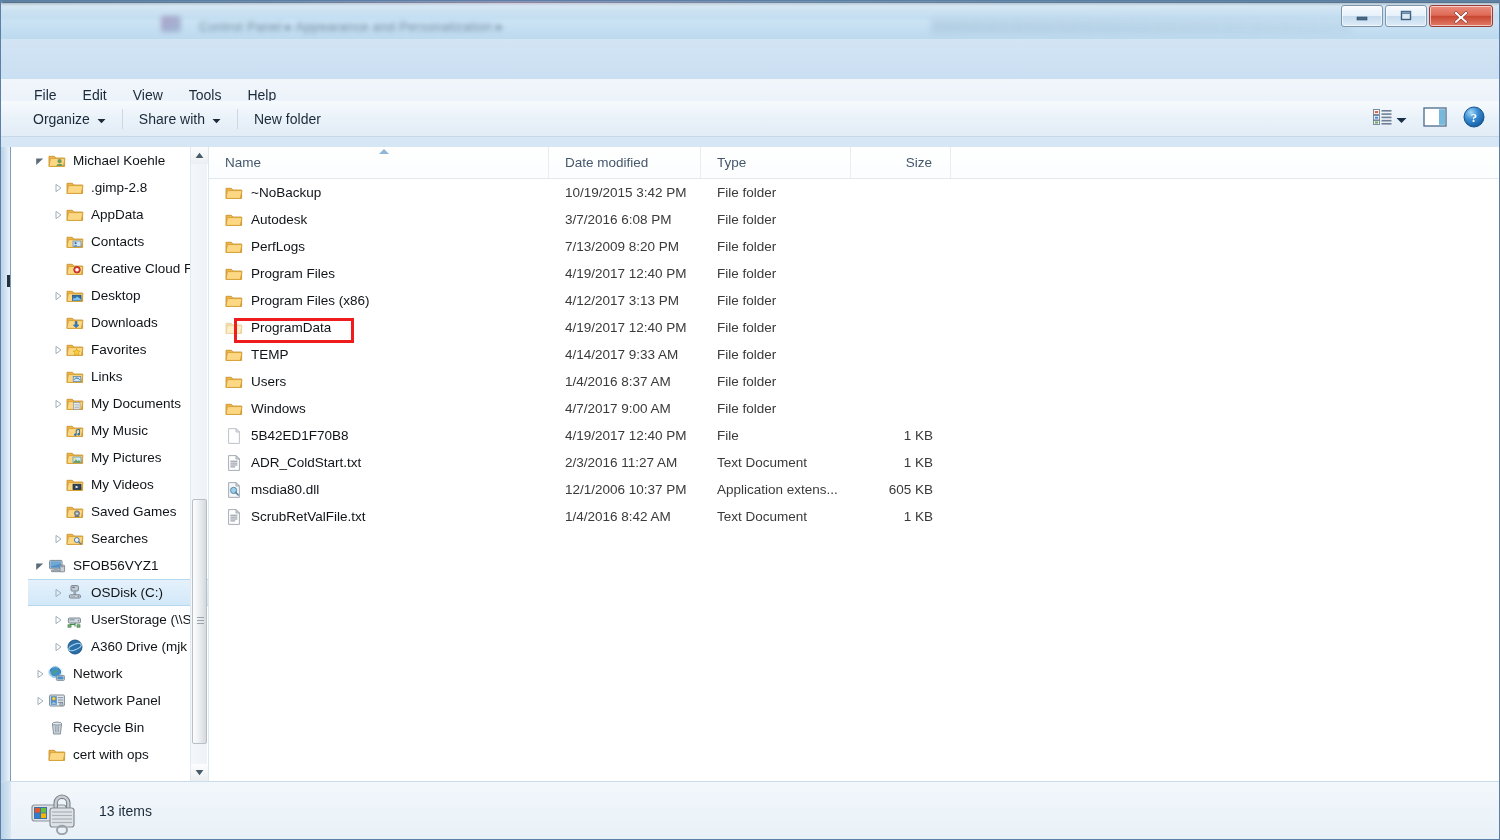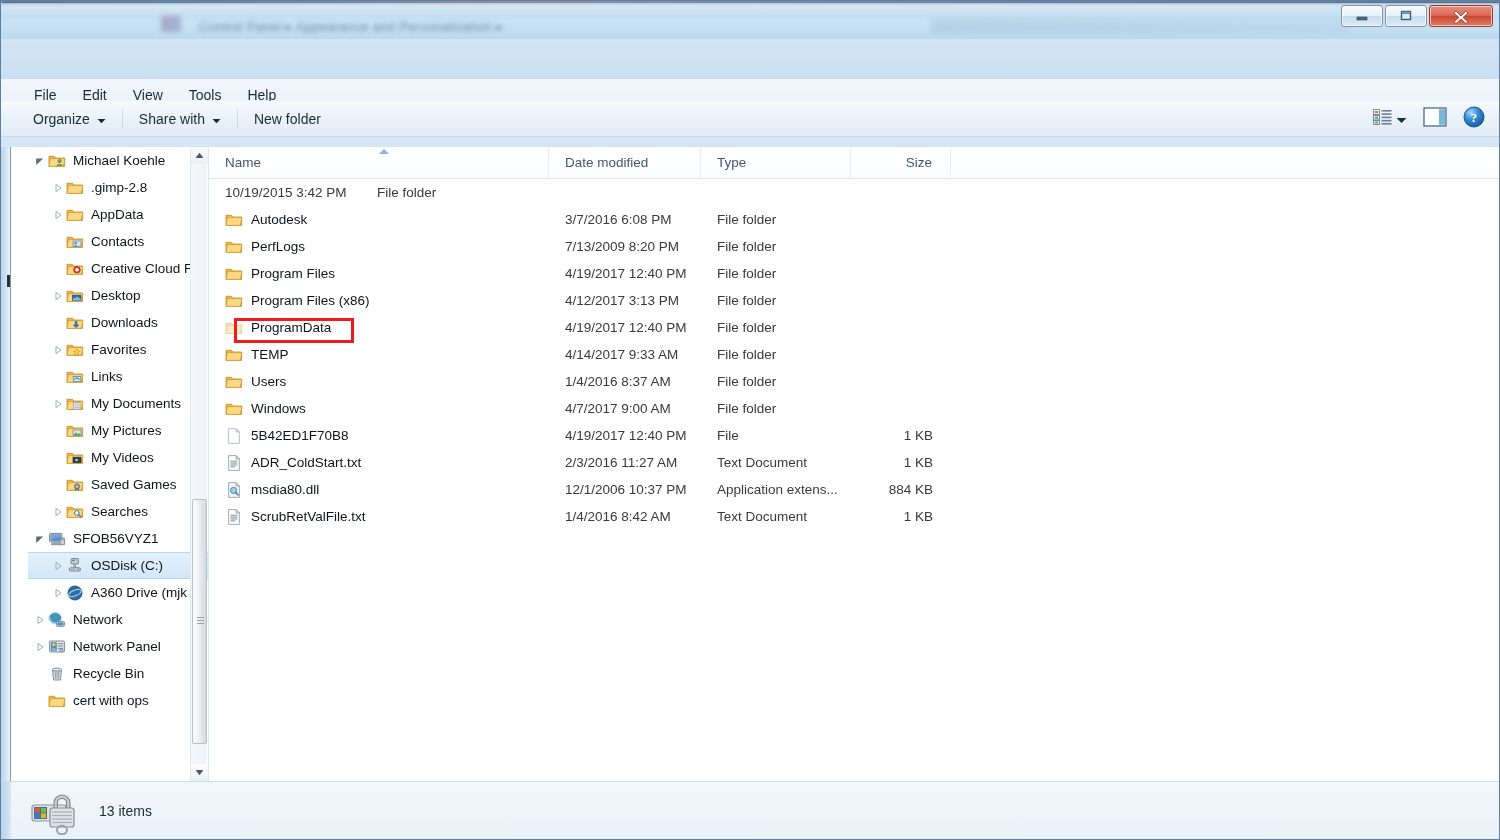--- a/index.html
+++ b/index.html
@@ -657,20 +657,34 @@
           </span>
           <span class="tlabel">My Documents</span>
         </div>
         <div class="tree-item">
           <span style="width:22px;flex:0 0 22px"></span>
           <span class="tw"></span>
           <span class="ticon">
             <svg width="18" height="18" viewBox="0 0 18 18">
               <path d="M1 4.3 L6.4 4.3 L7.8 6 L16.6 6 L16.6 14.4 L1 14.4 Z" fill="#f0b64b" stroke="#c48c23" stroke-width="0.8"></path>
               <path d="M2.4 6.6 L17 6.6 L15.3 14.4 L1 14.4 Z" fill="#fdd884" stroke="#cf9a2c" stroke-width="0.8"></path>
+              <path d="M10.2 8 L13.6 7.3 L13.6 12.1 M10.2 8 L10.2 12.6" stroke="#2f6fa8" stroke-width="1" fill="none"></path>
+              <circle cx="9.3" cy="12.7" r="1.2" fill="#2f6fa8"></circle>
+              <circle cx="12.7" cy="12.2" r="1.2" fill="#2f6fa8"></circle>
+            </svg>
+          </span>
+          <span class="tlabel">My Music</span>
+        </div>
+        <div class="tree-item">
+          <span style="width:22px;flex:0 0 22px"></span>
+          <span class="tw"></span>
+          <span class="ticon">
+            <svg width="18" height="18" viewBox="0 0 18 18">
+              <path d="M1 4.3 L6.4 4.3 L7.8 6 L16.6 6 L16.6 14.4 L1 14.4 Z" fill="#f0b64b" stroke="#c48c23" stroke-width="0.8"></path>
+              <path d="M2.4 6.6 L17 6.6 L15.3 14.4 L1 14.4 Z" fill="#fdd884" stroke="#cf9a2c" stroke-width="0.8"></path>
               <rect x="7" y="8" width="8" height="5.6" fill="#cfeaf7" stroke="#5a8ba8" stroke-width="0.7"></rect>
               <circle cx="9.3" cy="9.8" r="0.9" fill="#ffd54a"></circle>
               <path d="M7.2 13.4 L10 10.6 L11.6 12.2 L13 11 L14.8 13.4 Z" fill="#5ba05f"></path>
             </svg>
           </span>
           <span class="tlabel">My Pictures</span>
         </div>
         <div class="tree-item">
           <span style="width:22px;flex:0 0 22px"></span>
           <span class="tw"></span>
@@ -746,20 +760,39 @@
             <svg width="18" height="18" viewBox="0 0 18 18">
               <rect x="5" y="1.6" width="7.4" height="5.4" rx="1" fill="#c3ccd5" stroke="#6e7b86" stroke-width="0.9"></rect>
               <rect x="6.2" y="2.8" width="2.6" height="1.3" fill="#6d7a86"></rect>
               <rect x="7.4" y="7" width="2.8" height="3.8" fill="#9aa6b1"></rect>
               <rect x="3.4" y="10.8" width="11" height="3.2" rx="1" fill="#ccd5dd" stroke="#6e7b86" stroke-width="0.9"></rect>
               <circle cx="12.4" cy="12.4" r="0.8" fill="#7e8b96"></circle>
               <rect x="4.6" y="11.8" width="4.6" height="1.2" fill="#a9b3bc"></rect>
             </svg>
           </span>
           <span class="tlabel">OSDisk (C:)</span>
+        </div>
+        <div class="tree-item">
+          <span style="width:22px;flex:0 0 22px"></span>
+          <span class="tw">
+            <svg width="10" height="10" viewBox="0 0 10 10">
+              <path d="M3 1.4 L8 5 L3 8.6 Z" fill="none" stroke="#9fadb9" stroke-width="1"></path>
+            </svg>
+          </span>
+          <span class="ticon">
+            <svg width="18" height="18" viewBox="0 0 18 18">
+              <rect x="2.4" y="7" width="12" height="5" rx="1" fill="#d2dae1" stroke="#6f7c88" stroke-width="0.9"></rect>
+              <rect x="3.6" y="8.2" width="5" height="1.3" fill="#8d98a3"></rect>
+              <circle cx="12.4" cy="9.6" r="0.8" fill="#7e8b96"></circle>
+              <path d="M4 13.4 L9 13.4 M9 12 L9 15.4" stroke="#3f8f4a" stroke-width="1.1" fill="none"></path>
+              <rect x="2" y="13.8" width="3" height="2.4" fill="#7fb47f" stroke="#3c7a45" stroke-width="0.7"></rect>
+              <rect x="11" y="13.8" width="3" height="2.4" fill="#7fb47f" stroke="#3c7a45" stroke-width="0.7"></rect>
+            </svg>
+          </span>
+          <span class="tlabel">UserStorage (\\S</span>
         </div>
         <div class="tree-item">
           <span style="width:22px;flex:0 0 22px"></span>
           <span class="tw">
             <svg width="10" height="10" viewBox="0 0 10 10">
               <path d="M3 1.4 L8 5 L3 8.6 Z" fill="none" stroke="#9fadb9" stroke-width="1"></path>
             </svg>
           </span>
           <span class="ticon">
             <svg width="18" height="18" viewBox="0 0 18 18">
@@ -872,20 +905,29 @@
           </div>
           <div class="colh" style="width: 150px;">
             <span>Type</span>
           </div>
           <div class="colh num" style="width: 100px;">
             <span>Size</span>
           </div>
         </div>
       <div id="rows">
           <div class="row">
+            <div class="cell-name" style="width:340px">
+              <span class="ficon">
+                <svg width="18" height="18" viewBox="0 0 18 18">
+                  <path d="M1 4.3 L6.4 4.3 L7.8 6 L16.6 6 L16.6 14.4 L1 14.4 Z" fill="#f0b64b" stroke="#c48c23" stroke-width="0.8"></path>
+                  <path d="M2.4 6.6 L17 6.6 L15.3 14.4 L1 14.4 Z" fill="#fdd884" stroke="#cf9a2c" stroke-width="0.8"></path>
+                </svg>
+              </span>
+              <span class="fname">~NoBackup</span>
+            </div>
             <div class="cell-date" style="width:152px">10/19/2015 3:42 PM</div>
             <div class="cell-type" style="width:150px">File folder</div>
             <div class="cell-size" style="width:100px"></div>
           </div>
           <div class="row">
             <div class="cell-name" style="width:340px">
               <span class="ficon">
                 <svg width="18" height="18" viewBox="0 0 18 18">
                   <path d="M1 4.3 L6.4 4.3 L7.8 6 L16.6 6 L16.6 14.4 L1 14.4 Z" fill="#f0b64b" stroke="#c48c23" stroke-width="0.8"></path>
                   <path d="M2.4 6.6 L17 6.6 L15.3 14.4 L1 14.4 Z" fill="#fdd884" stroke="#cf9a2c" stroke-width="0.8"></path>
@@ -1036,21 +1078,21 @@
                   <path d="M3.6 1.6 L11 1.6 L14.4 5 L14.4 16.4 L3.6 16.4 Z" fill="#f4f6f8" stroke="#9aa3ab" stroke-width="0.9"></path>
                   <path d="M11 1.6 L11 5 L14.4 5 Z" fill="#dfe4e8" stroke="#9aa3ab" stroke-width="0.9"></path>
                   <circle cx="8.6" cy="9.4" r="3.1" fill="#9fd0ea" stroke="#4e7f9c" stroke-width="0.9"></circle>
                   <path d="M10.6 11.4 L13.2 14" stroke="#4e7f9c" stroke-width="1.5" stroke-linecap="round"></path>
                 </svg>
               </span>
               <span class="fname">msdia80.dll</span>
             </div>
             <div class="cell-date" style="width:152px">12/1/2006 10:37 PM</div>
             <div class="cell-type" style="width:150px">Application extens...</div>
-            <div class="cell-size" style="width:100px">884 KB</div>
+            <div class="cell-size" style="width:100px">605 KB</div>
           </div>
           <div class="row">
             <div class="cell-name" style="width:340px">
               <span class="ficon">
                 <svg width="18" height="18" viewBox="0 0 18 18">
                   <path d="M3.6 1.6 L11 1.6 L14.4 5 L14.4 16.4 L3.6 16.4 Z" fill="#ffffff" stroke="#9aa3ab" stroke-width="0.9"></path>
                   <path d="M11 1.6 L11 5 L14.4 5 Z" fill="#dfe4e8" stroke="#9aa3ab" stroke-width="0.9"></path>
                   <g stroke="#6f7a85" stroke-width="0.85">
                     <line x1="5.4" y1="7.2" x2="12.4" y2="7.2"></line>
                     <line x1="5.4" y1="9.1" x2="12.4" y2="9.1"></line>

